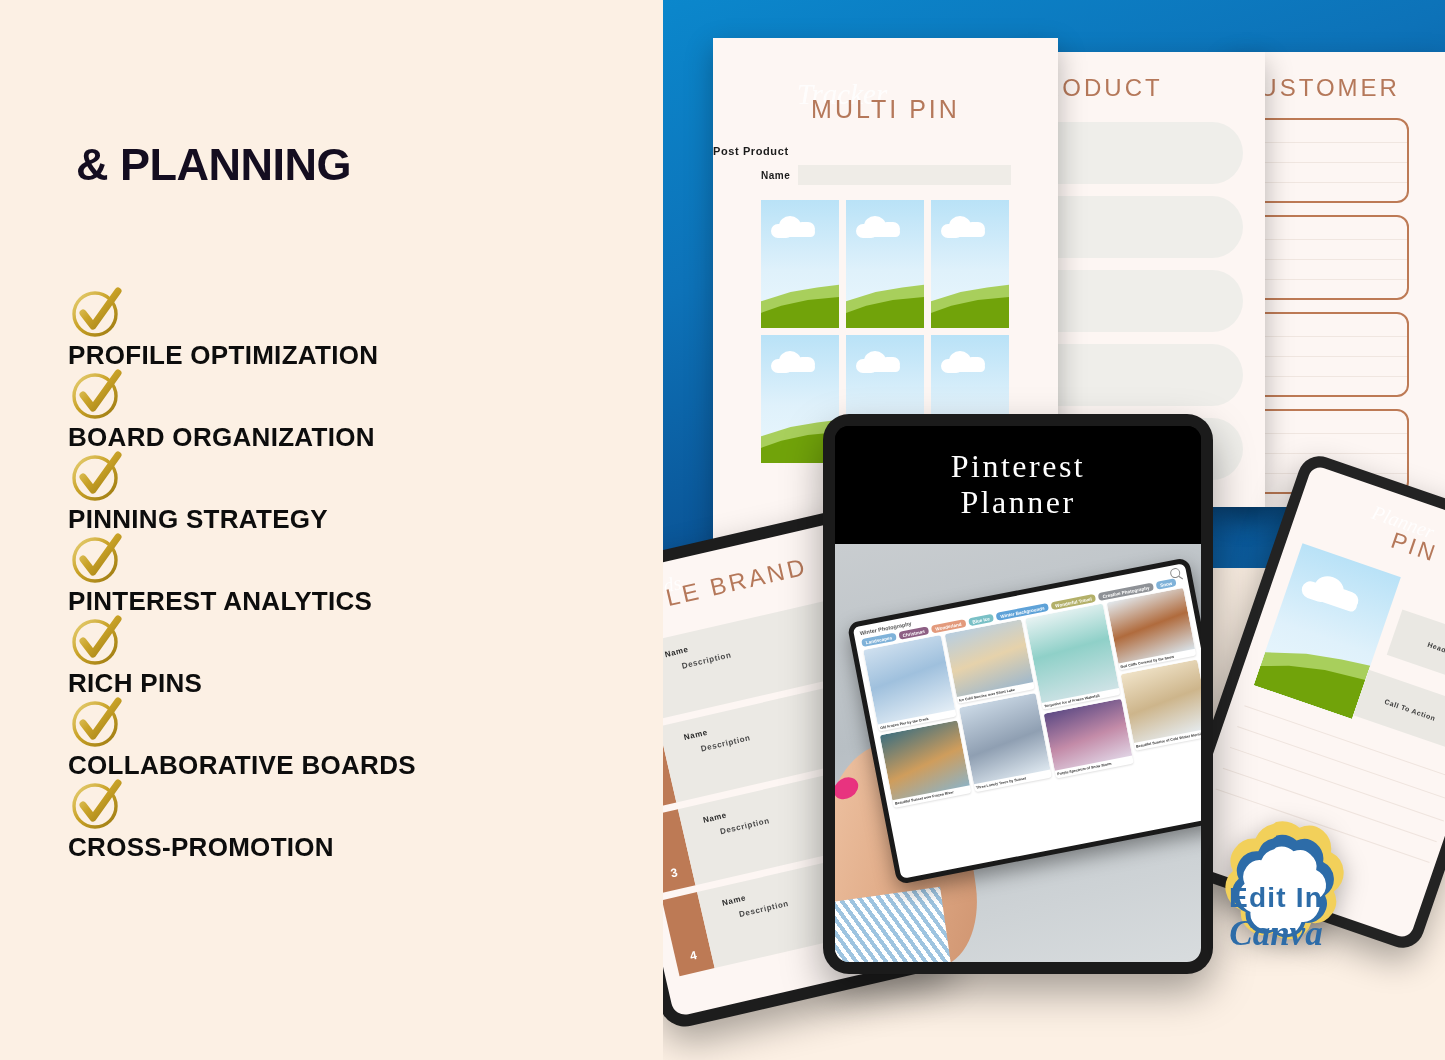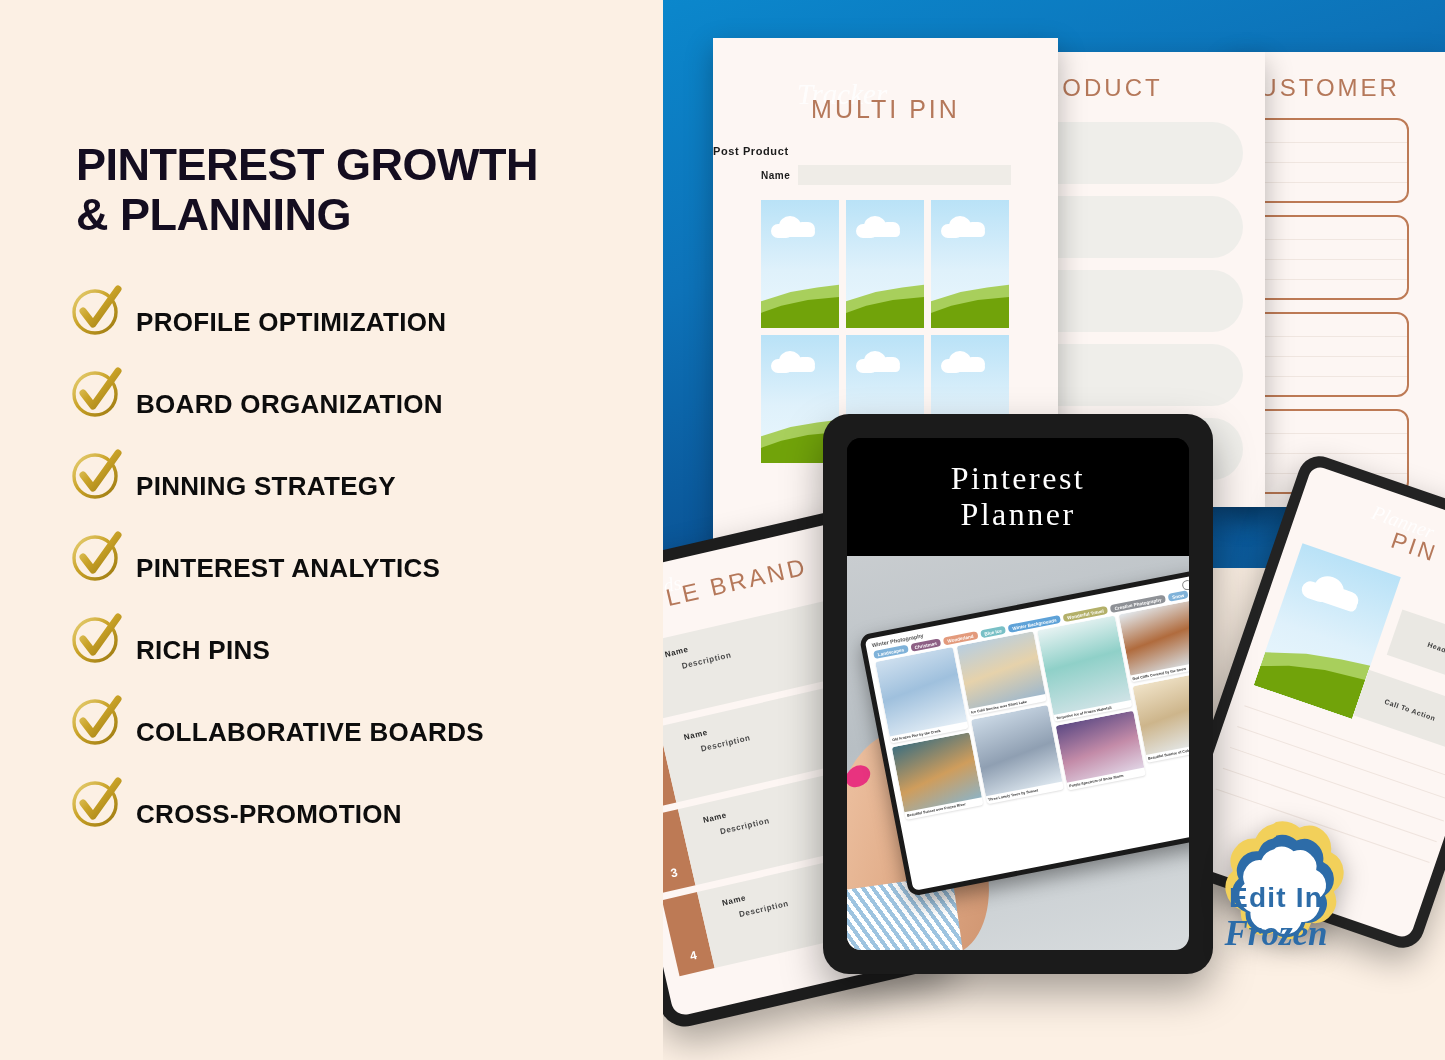--- a/index.html
+++ b/index.html
@@ -13,21 +13,21 @@
 
   
   .left-panel{position:absolute;left:0;top:0;width:663px;height:1060px;background:#fcf0e4;z-index:5;}
   .headline{
     position:absolute;left:76px;top:140px;width:560px;
     font-size:45px;line-height:1.12;font-weight:700;letter-spacing:-0.5px;
     color:#140d20;text-transform:uppercase;
   }
   .headline .l2{display:block;}
   .feature-list{position:absolute;left:68px;top:284px;width:580px;}
-  .feature-row{display:flex;align-items:flex-end;height:54px;margin-bottom:28px;}
+  .feature-row{display:flex;align-items:flex-start;height:54px;margin-bottom:28px;flex-direction:column;}
   .check-wrap{width:56px;height:56px;flex:0 0 56px;position:relative;margin-right:12px;}
   .check-wrap svg{position:absolute;left:0;top:0;width:56px;height:56px;overflow:visible;}
   .feature-label{
     font-size:26px;font-weight:700;color:#0d0d0d;letter-spacing:0.3px;
     text-transform:uppercase;white-space:nowrap;
   }
 
   
   .scene{position:absolute;left:663px;top:0;width:782px;height:1060px;z-index:1;}
   .blue-panel{
@@ -124,21 +124,21 @@
   .br-row{height:78px;display:flex;margin-bottom:7px;}
   .br-num{width:36px;background:#bd7a55;color:#fff;display:flex;align-items:flex-end;justify-content:center;
     padding-bottom:10px;font-size:12px;font-weight:600;}
   .br-body{flex:1;background:#ebe9e4;padding:12px 0 0 22px;}
   .br-name{font-size:8px;font-weight:700;color:#2a2a2a;letter-spacing:.6px;}
   .br-desc{font-size:8px;font-weight:600;color:#4a4a4a;letter-spacing:.6px;margin-top:6px;margin-left:14px;}
 
   
   .tab-main{
     position:absolute;left:160px;top:414px;width:390px;height:560px;z-index:9;
-    background:#1b1b1b;border-radius:26px;padding:24px;
+    background:#1b1b1b;border-radius:26px;padding:12px;
     box-shadow:0 18px 40px rgba(0,0,0,.35);
   }
   .tab-main .screen{width:100%;height:100%;border-radius:14px;overflow:hidden;position:relative;background:#000;}
   .mt-head{height:118px;background:#000;display:flex;flex-direction:column;
     align-items:center;justify-content:center;}
   .mt-head span{
     font-family:"Liberation Serif", serif;color:#fff;font-size:32px;
     letter-spacing:2.5px;line-height:1.12;display:block;text-align:center;
   }
   .mt-photo{position:absolute;left:0;top:118px;right:0;bottom:0;
@@ -186,21 +186,20 @@
     font-size:35px;color:#2d6ca8;line-height:1;margin-top:2px;}
 </style>
 </head>
 <body>
 
 <div class="stage">
 
   <div class="left-panel">
 
     <h1 class="headline">
-      <span>Pinterest Growth</span>
       <span class="l2">&amp; Planning</span>
     </h1>
 
     <div class="feature-list">
 
       <div class="feature-row">
         <span class="check-wrap">
           <svg viewBox="0 0 56 56">
             <defs>
                 <linearGradient id="g0" x1="0" y1="0" x2="1" y2="1">
@@ -538,18 +537,18 @@
           <path id="scallop" d="M0,-96
             q14,-3 24,6 q13,-6 24,3 q10,9 8,22 q12,6 13,19 q1,13 -10,21 q6,12 -2,23 q-8,11 -21,9 q-4,13 -17,16 q-13,3 -22,-6 q-12,6 -23,-2 q-11,-8 -10,-21 q-12,-5 -15,-18 q-3,-13 7,-22 q-6,-12 2,-23 q8,-11 21,-10 q5,-12 18,-15 q2,-1 3,-2 z" fill="#f2d05a"></path>
           <path d="M0,-82
             q12,-3 21,5 q11,-5 20,3 q9,8 7,19 q10,5 11,16 q1,11 -9,18 q5,10 -2,20 q-7,9 -18,8 q-3,11 -14,14 q-11,3 -19,-5 q-10,5 -20,-2 q-9,-7 -8,-18 q-10,-4 -13,-15 q-3,-11 6,-19 q-5,-10 2,-20 q7,-9 18,-8 q4,-11 15,-13 q1,-1 3,-2 z" fill="#2d6ca8"></path>
           <path d="M0,-70
             q10,-3 18,4 q10,-4 17,3 q8,7 6,16 q9,4 10,14 q1,10 -8,15 q4,9 -2,17 q-6,8 -15,7 q-3,10 -12,12 q-10,2 -16,-5 q-9,4 -17,-2 q-8,-6 -7,-15 q-9,-4 -11,-13 q-2,-10 5,-16 q-4,-9 2,-17 q6,-8 15,-7 q4,-9 13,-11 q1,-1 2,-2 z" fill="#ffffff"></path>
         </g>
       </svg>
       <div class="canva-txt">
         <span class="canva-edit">Edit In</span>
-        <span class="canva-word">Frozen</span>
+        <span class="canva-word">Canva</span>
       </div>
     </div>
 
   </div>
 </div>
 
 </body></html>

